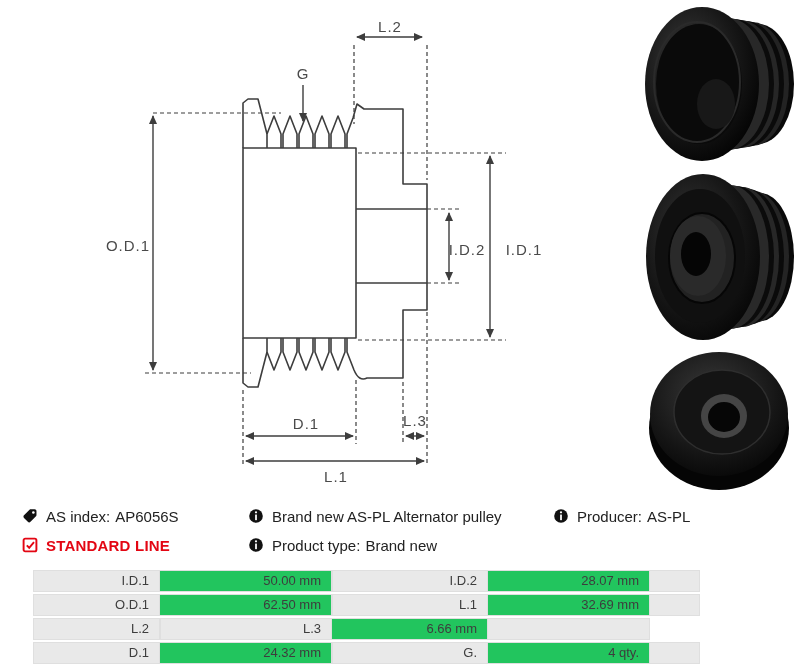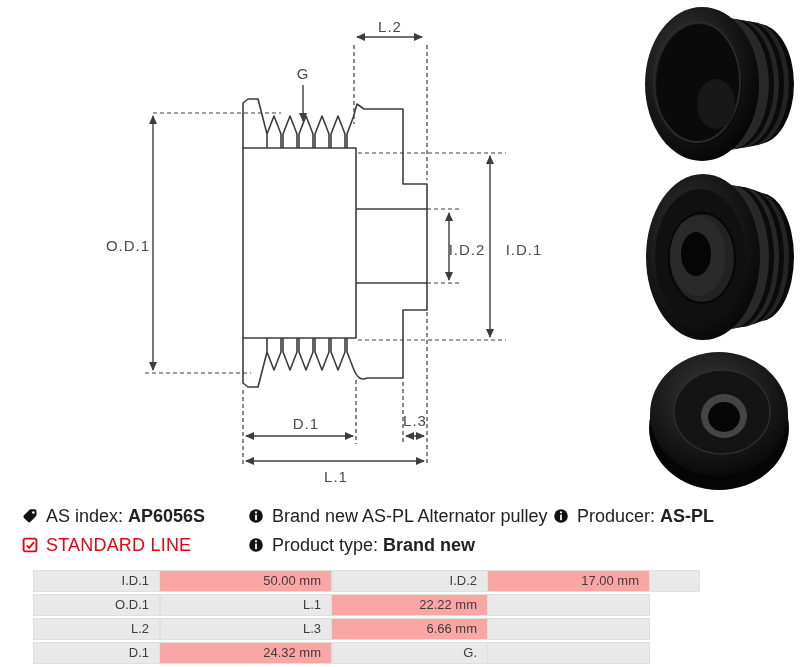--- a/index.html
+++ b/index.html
@@ -6,33 +6,33 @@
   body{
     width:800px;height:667px;position:relative;background:#ffffff;
     font-family:"Liberation Sans", sans-serif;color:#222;overflow:hidden;
   }
   
   #drawing{position:absolute;left:0;top:0;width:560px;height:500px;}
   .dim-label{font-family:"Liberation Sans",sans-serif;font-size:15px;fill:#4a4a4a;letter-spacing:1px;}
   
   .photo{position:absolute;}
   
-  .info-row{position:absolute;top:505px;left:0;width:640px;height:62px;font-size:18px;}
+  .info-row{position:absolute;top:505px;left:0;width:640px;height:62px;font-size:15px;}
   .info-col{position:absolute;top:0;}
   .info-line{display:flex;align-items:center;height:22px;margin-bottom:7px;white-space:nowrap;}
   .info-line .ic{width:16px;height:16px;margin-right:8px;flex:0 0 16px;}
-  .b{font-weight:bold;}
-  .red{color:#e30613;font-weight:normal;letter-spacing:.2px;}
+  .b{font-weight:normal;}
+  .red{color:#e30613;font-weight:bold;letter-spacing:.2px;}
   .gap{display:inline-block;width:5px;}
   
   .spec-table{position:absolute;left:33px;top:570px;width:667px;}
   .spec-row{display:grid;grid-template-columns:127px 172px 156px 162px 50px;height:22px;margin-bottom:2px;}
   .cell{border:1px solid #dfdfdf;line-height:20px;font-size:13px;color:#3d3d3d;overflow:hidden;}
   .cell.lab{background:#e9e9e9;text-align:right;padding-right:10px;}
-  .cell.val{background:#fca5a5;text-align:right;padding-right:10px;border-left:none;}
+  .cell.val{background:#22c55e;text-align:right;padding-right:10px;border-left:none;}
   .cell.tail{background:#e9e9e9;border-left:none;}
 </style>
 </head>
 <body>
 
 <svg id="drawing" viewBox="0 0 560 500" xmlns="http://www.w3.org/2000/svg">
   <defs>
     <marker id="maE" markerWidth="9" markerHeight="8" refX="8" refY="4" orient="auto" markerUnits="userSpaceOnUse">
       <path d="M0,0 L9,4 L0,8 Z" fill="#3d3d3d"></path>
     </marker>
@@ -211,34 +211,36 @@
     </div>
 
   </div>
 </div>
 
 <div class="spec-table">
   <div class="spec-row">
     <div class="cell lab">I.D.1</div>
     <div class="cell val">50.00 mm</div>
     <div class="cell lab">I.D.2</div>
-    <div class="cell val">17.00 mm</div>
+    <div class="cell val">28.07 mm</div>
     <div class="cell tail"></div>
   </div>
   <div class="spec-row">
     <div class="cell lab">O.D.1</div>
+    <div class="cell val">62.50 mm</div>
     <div class="cell lab">L.1</div>
-    <div class="cell val">22.22 mm</div>
+    <div class="cell val">32.69 mm</div>
     <div class="cell tail"></div>
   </div>
   <div class="spec-row">
     <div class="cell lab">L.2</div>
     <div class="cell lab">L.3</div>
     <div class="cell val">6.66 mm</div>
     <div class="cell tail"></div>
   </div>
   <div class="spec-row">
     <div class="cell lab">D.1</div>
     <div class="cell val">24.32 mm</div>
     <div class="cell lab">G.</div>
+    <div class="cell val">4 qty.</div>
     <div class="cell tail"></div>
   </div>
 </div>
 
 </body></html>

